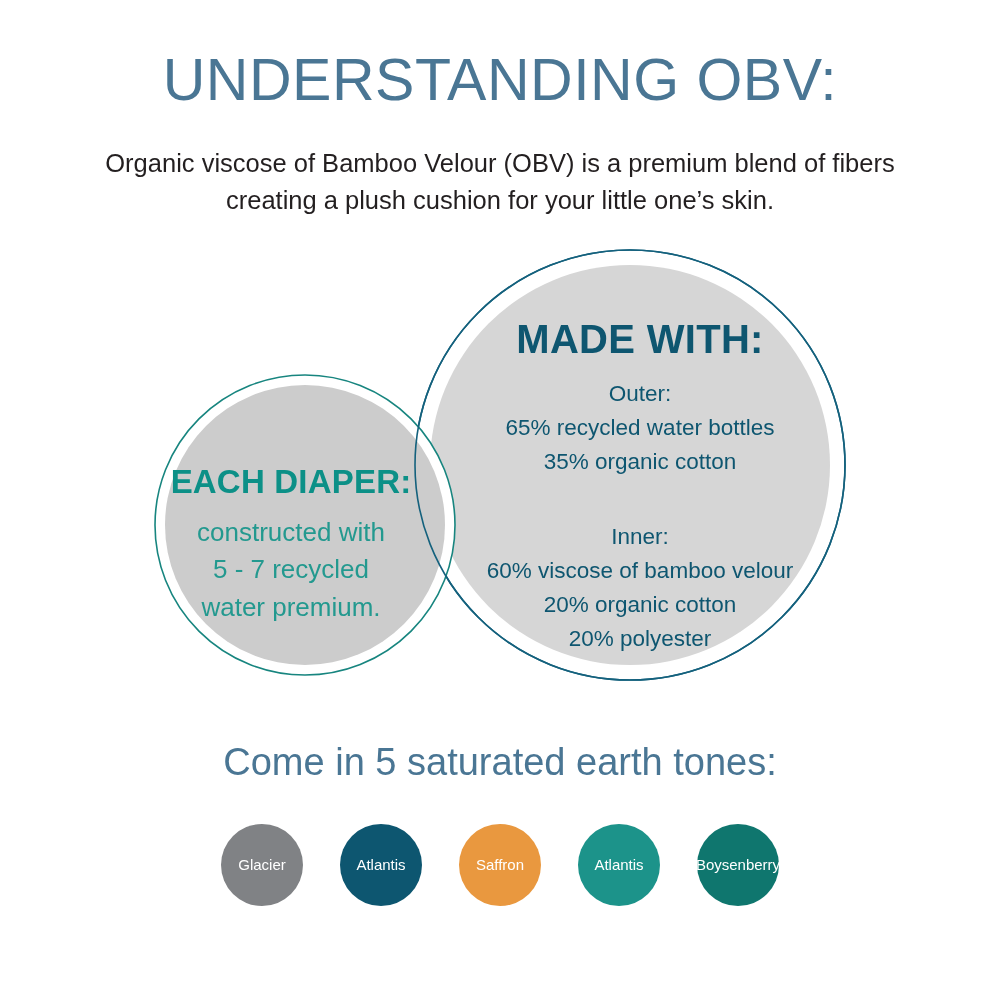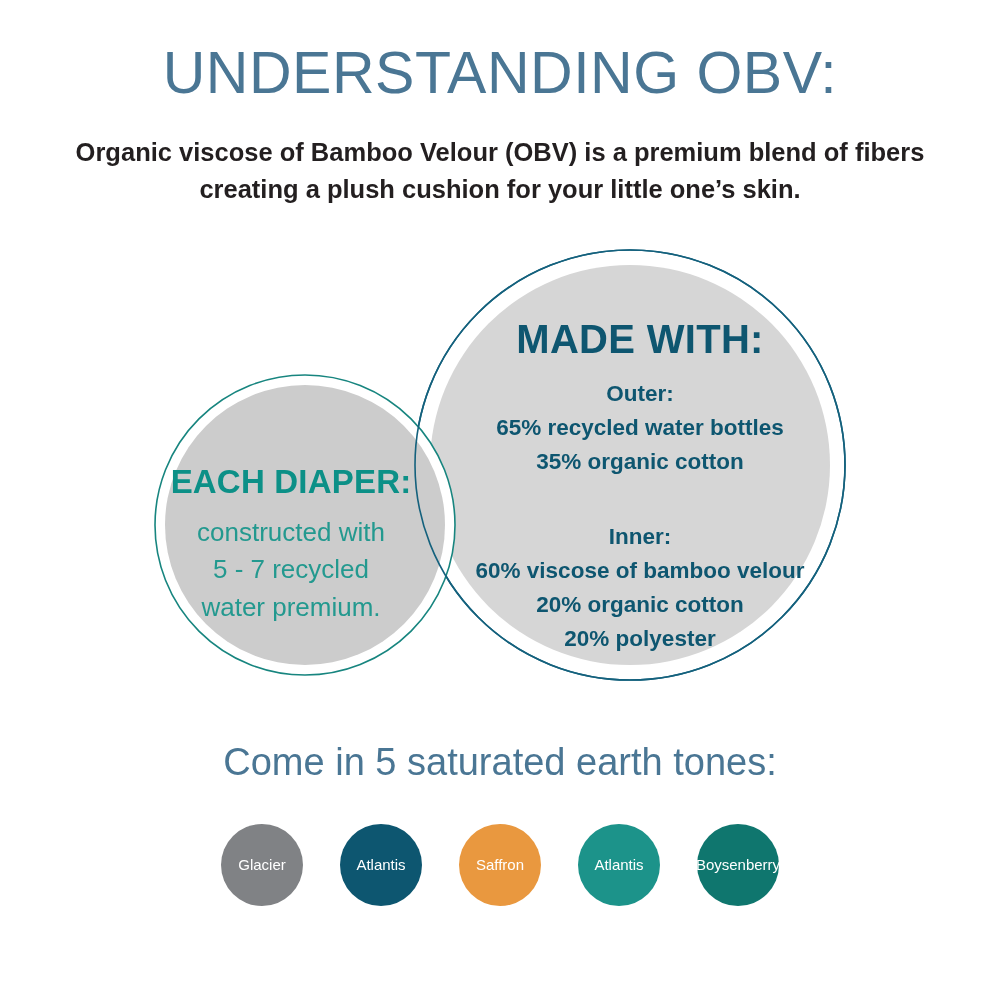--- a/index.html
+++ b/index.html
@@ -25,37 +25,37 @@
 
   
   .header {
     position: absolute;
     top: 0;
     left: 0;
     width: 1000px;
     text-align: center;
   }
   .main-title {
-    margin: 5px;
+    margin: 12px;
     padding-top: 38px;
     font-size: 59px;
     line-height: 1.04;
     font-weight: 400;
     letter-spacing: 0.5px;
     color: #4A7694;
     font-family: "Liberation Sans", sans-serif;
     white-space: nowrap;
   }
   .intro {
     margin: 8px;
     padding-top: 22px;
     font-size: 25.5px;
     line-height: 1.42;
     color: #231F20;
-    font-weight: 700;
+    font-weight: 400;
   }
   .intro-line {
     display: block;
   }
 
   
   .venn {
     position: absolute;
     left: 0;
     top: 230px;
@@ -115,21 +115,20 @@
   .spec-group {
     color: #0E5670;
     font-size: 22.5px;
     line-height: 1.52;
     font-weight: 400;
   }
   .spec-group.outer { margin-top: 14px; }
   .spec-group.inner { margin-top: 40px; }
   .spec-group span {
     display: block;
-    font-weight: bold;
   }
 
   
   .tones {
     position: absolute;
     left: 0;
     top: 740px;
     width: 1000px;
     text-align: center;
   }

